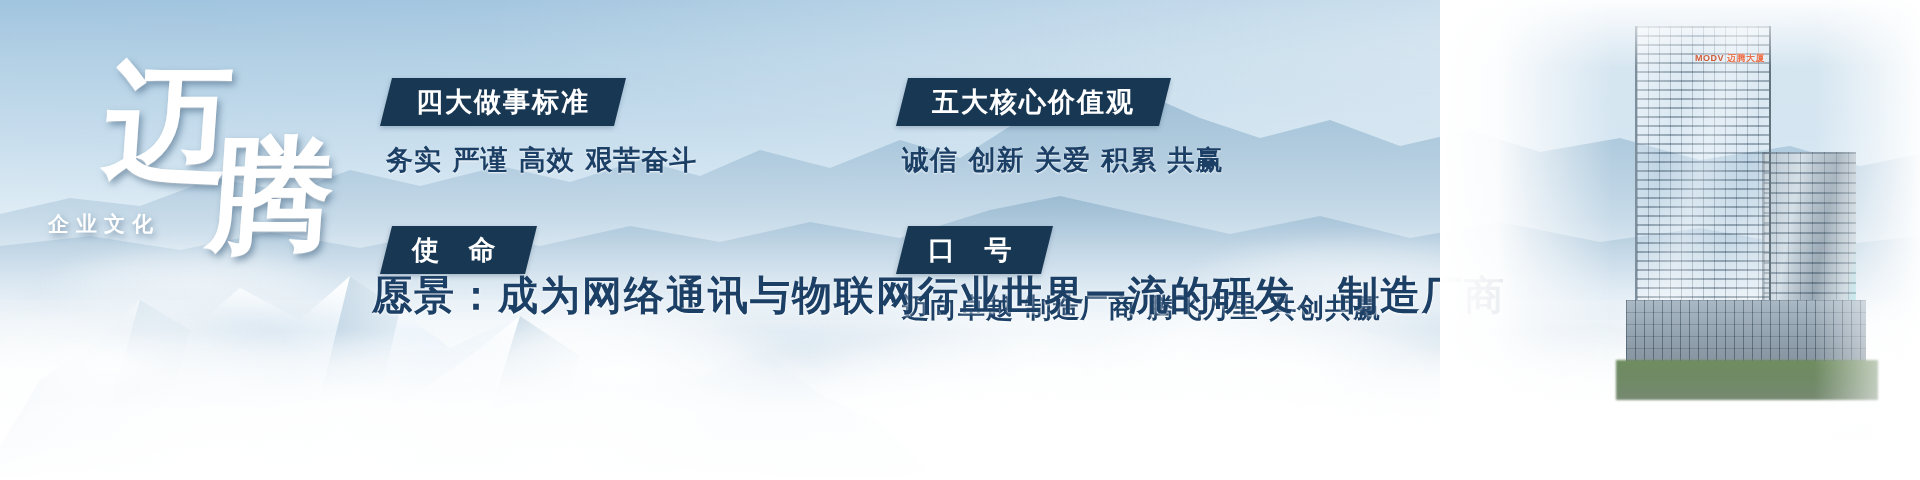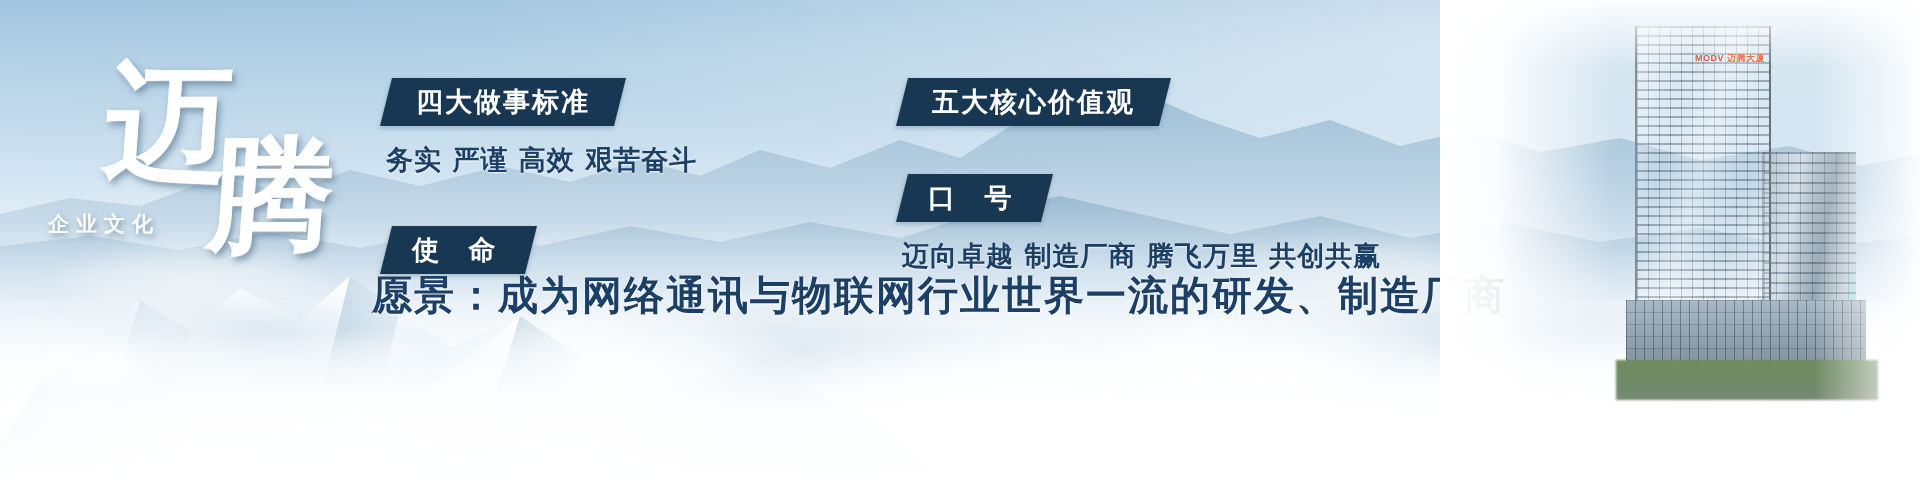--- a/index.html
+++ b/index.html
@@ -285,20 +285,21 @@
     </div>
 
   </div>
 
   <div class="col col-b">
 
     <div class="block">
       <div class="tag">
         <span>五大核心价值观</span>
       </div>
+      <div class="line">诚信 创新 关爱 积累 共赢</div>
     </div>
 
     <div class="block">
       <div class="tag narrow">
         <span>口 号</span>
       </div>
       <div class="line">迈向卓越 制造厂商 腾飞万里 共创共赢</div>
     </div>
 
   </div>

